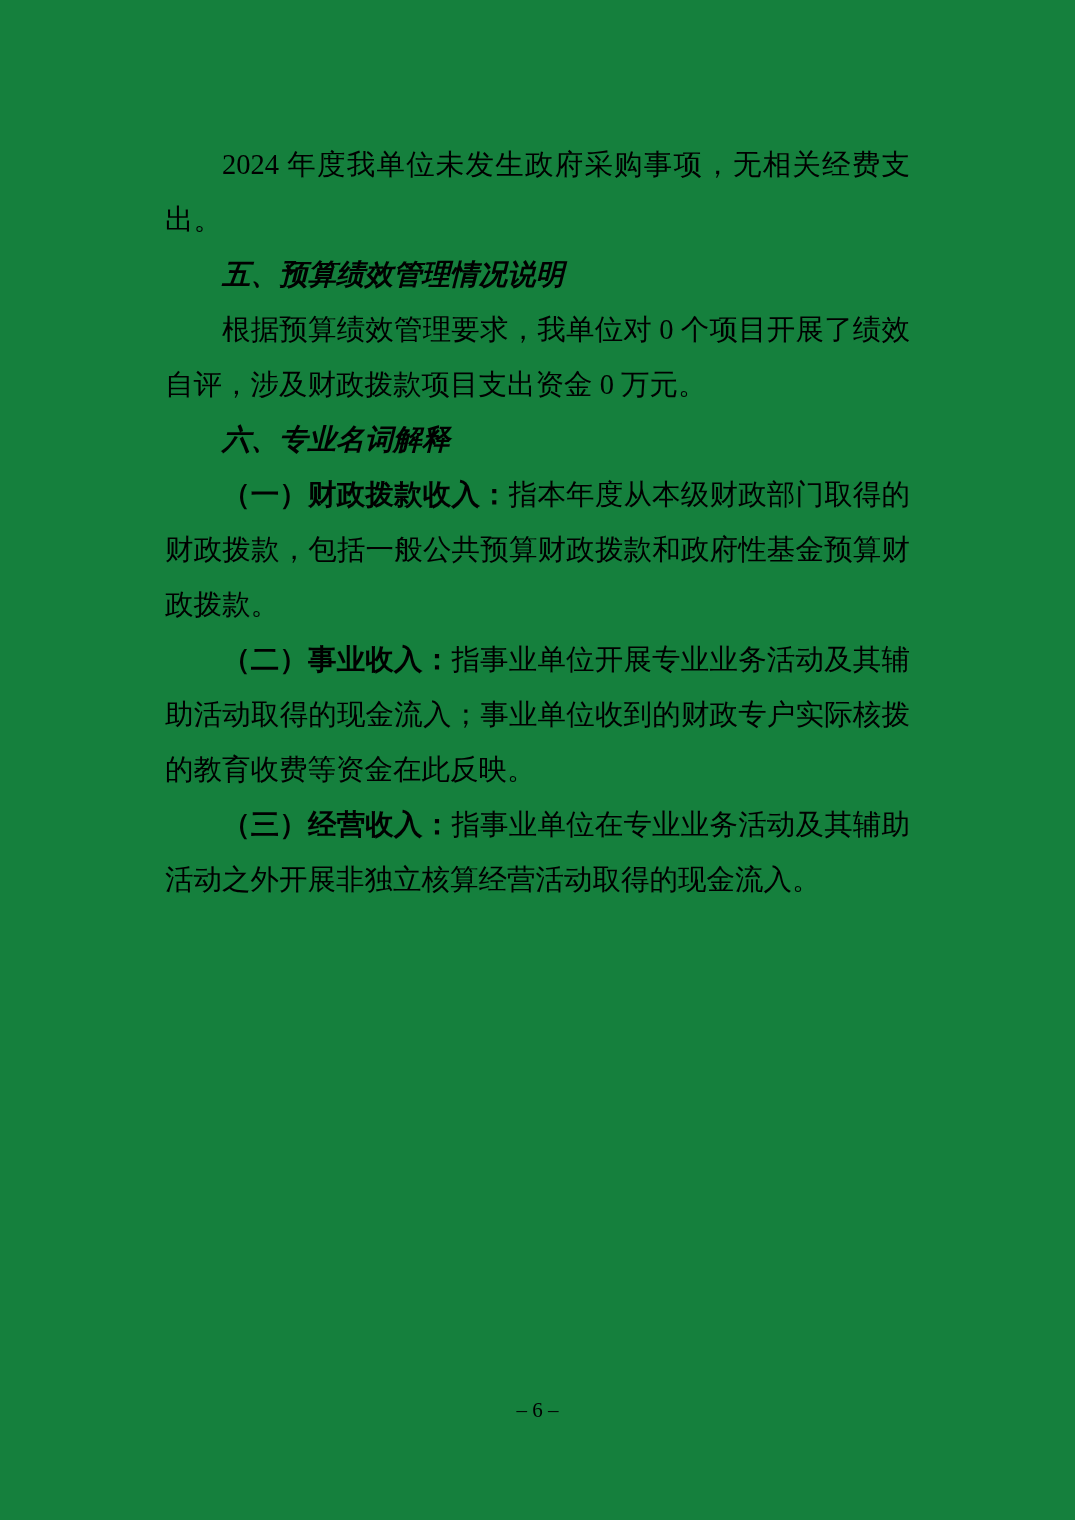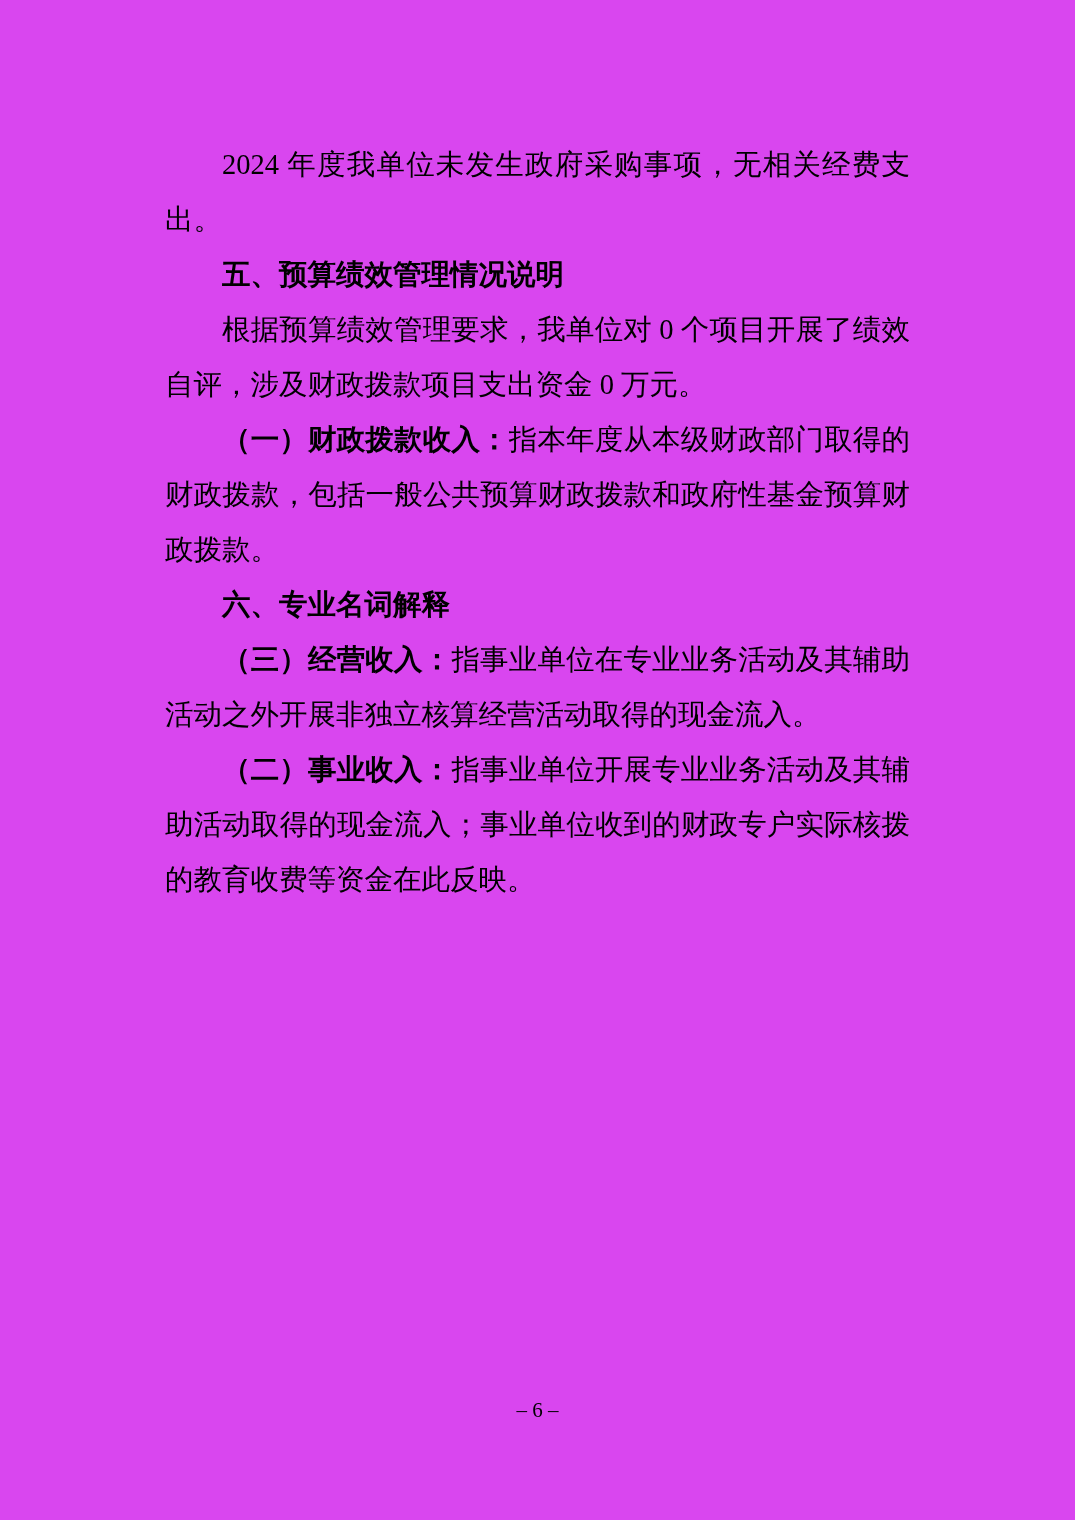--- a/index.html
+++ b/index.html
@@ -4,41 +4,42 @@
 <style>
   html, body {
     margin: 0;
     padding: 0;
     background: #ffffff;
   }
   .page {
     position: relative;
     width: 1075px;
     height: 1520px;
-    background: #d946ef;
+    background: #15803d;
     box-sizing: border-box;
     padding: 137px 165px 0 165px;
     overflow: hidden;
     color: #000000;
   }
   .doc-body {
     font-family: "Liberation Serif", "DejaVu Serif", serif;
     font-size: 28.5px;
     line-height: 55px;
     text-align: justify;
     text-justify: inter-character;
     text-align-last: left;
   }
   .para {
     margin: 0;
     text-indent: 2em;
   }
   .heading {
     font-weight: 700;
     font-family: "Liberation Sans", "DejaVu Sans", sans-serif;
+    font-style: italic;
   }
   .lead {
     font-weight: 700;
   }
   .footer {
     position: absolute;
     left: 0;
     right: 0;
     top: 1396px;
     text-align: center;
@@ -53,27 +54,27 @@
 
 <div class="page">
   <div class="doc-body">
 
     <p class="para">2024 年度我单位未发生政府采购事项，无相关经费支出。</p>
 
     <p class="para heading">五、预算绩效管理情况说明</p>
 
     <p class="para">根据预算绩效管理要求，我单位对 0 个项目开展了绩效自评，涉及财政拨款项目支出资金 0 万元。</p>
 
+    <p class="para heading">六、专业名词解释</p>
+
     <p class="para"><span class="lead">（一）财政拨款收入：</span><span>指本年度从本级财政部门取得的财政拨款，包括一般公共预算财政拨款和政府性基金预算财政拨款。</span></p>
 
-    <p class="para heading">六、专业名词解释</p>
+    <p class="para"><span class="lead">（二）事业收入：</span><span>指事业单位开展专业业务活动及其辅助活动取得的现金流入；事业单位收到的财政专户实际核拨的教育收费等资金在此反映。</span></p>
 
     <p class="para"><span class="lead">（三）经营收入：</span><span>指事业单位在专业业务活动及其辅助活动之外开展非独立核算经营活动取得的现金流入。</span></p>
-
-    <p class="para"><span class="lead">（二）事业收入：</span><span>指事业单位开展专业业务活动及其辅助活动取得的现金流入；事业单位收到的财政专户实际核拨的教育收费等资金在此反映。</span></p>
 
 
 
   </div>
 
   <div class="footer">
     <span>– 6 –</span>
   </div>
 </div>
 

